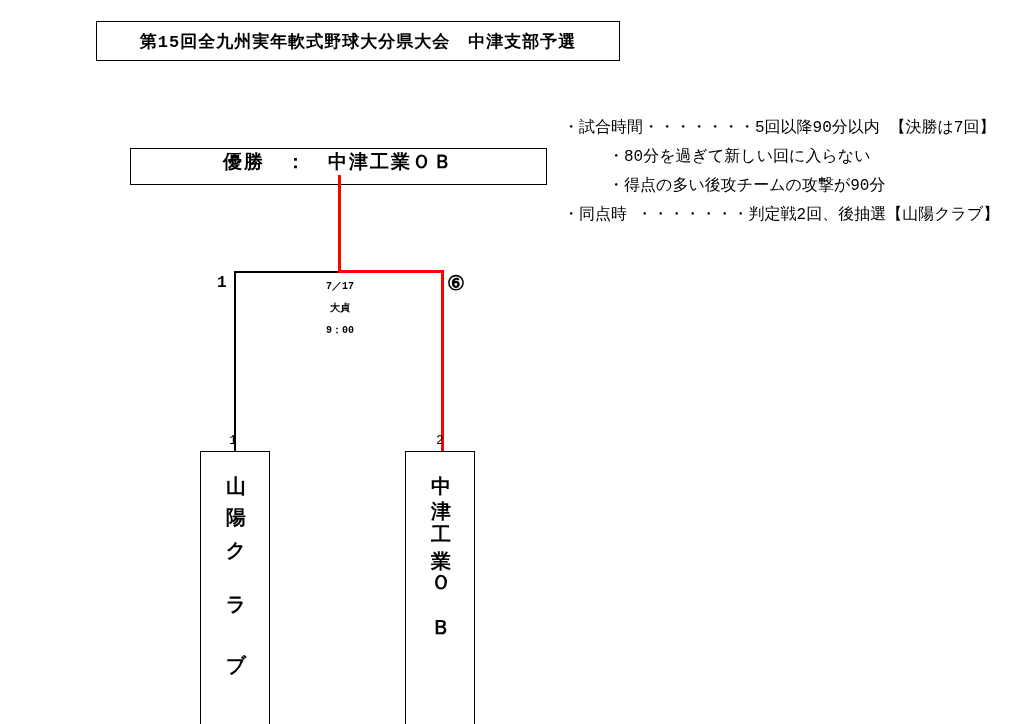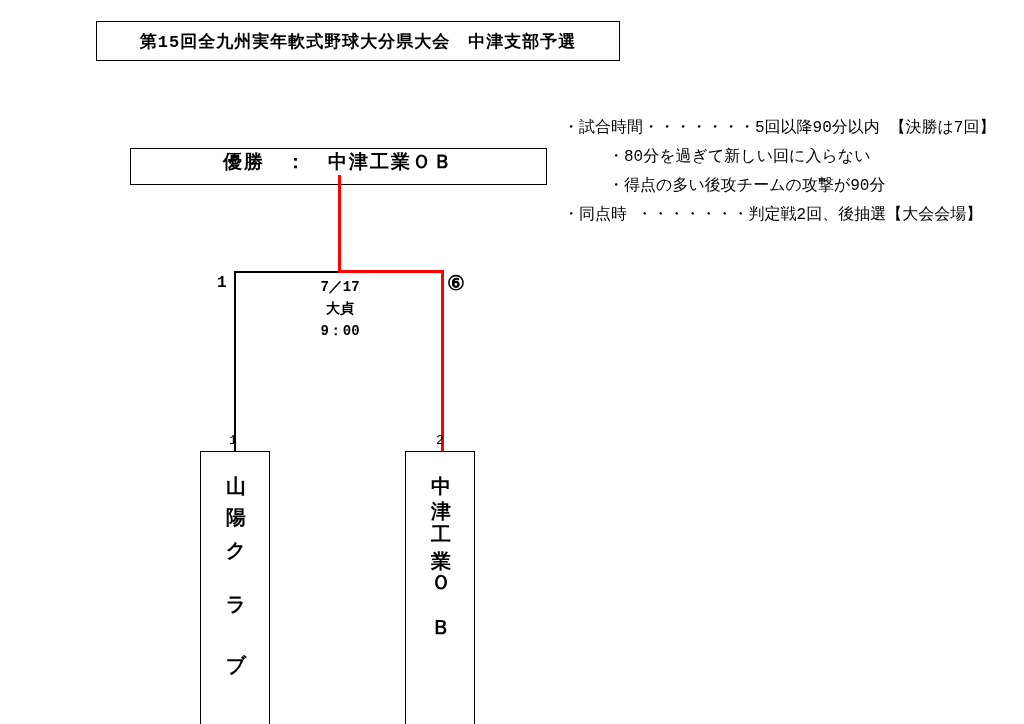--- a/index.html
+++ b/index.html
@@ -24,21 +24,21 @@
   .stem-red   { left:338px; top:175px; width:3px;  height:97px; }
   .h-black    { left:235px; top:271px; width:105px; height:2px; }
   .h-red      { left:338px; top:270px; width:106px; height:3px; }
   .v-black    { left:234px; top:271px; width:2px;  height:181px; }
   .v-red      { left:441px; top:270px; width:3px;  height:182px; }
   .score { position:absolute; font-weight:bold; }
   .score-left  { left:217px; top:274px; font-size:16px; }
   .score-right { left:447px; top:271px; font-size:20px; }
   .match-info {
     position:absolute; left:292px; top:276px; width:96px;
-    text-align:center; font-size:14px; line-height:22px; font-weight:bold;
+    text-align:center; font-size:10px; line-height:22px; font-weight:bold;
   }
   .seed { position:absolute; font-size:13px; }
   .seed-left  { left:229px; top:433px; }
   .seed-right { left:436px; top:433px; }
   .team-box {
     position:absolute; top:451px; width:70px; height:273px;
     border:1.5px solid #000; border-bottom:none;
     display:flex; justify-content:center; box-sizing:border-box;
   }
   .team-box-left  { left:200px; }
@@ -95,16 +95,16 @@
     <span class="vertical-name chars-5">山陽クラブ</span>
   </div>
   <div class="team-box team-box-right">
     <span class="vertical-name chars-6">中津工業ＯＢ</span>
   </div>
 
   <div class="notes">
     <div class="note indent-0">・試合時間・・・・・・・5回以降90分以内 【決勝は7回】</div>
     <div class="note indent-1">・80分を過ぎて新しい回に入らない</div>
     <div class="note indent-1">・得点の多い後攻チームの攻撃が90分</div>
-    <div class="note indent-0">・同点時 ・・・・・・・判定戦2回、後抽選【大会会場】</div>
+    <div class="note indent-0">・同点時 ・・・・・・・判定戦2回、後抽選【山陽クラブ】</div>
   </div>
 
 </div>
 
 </body></html>

